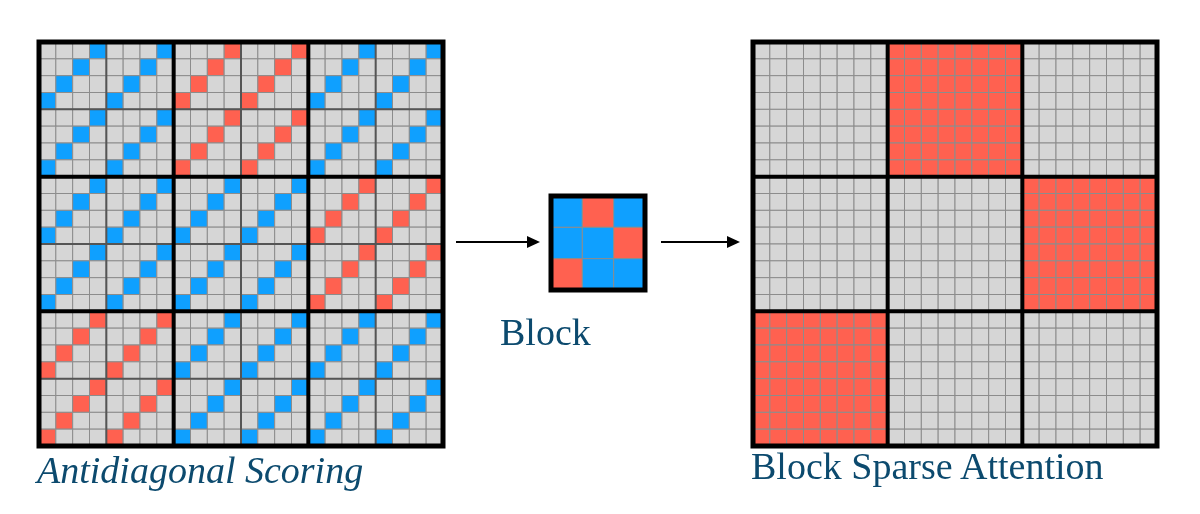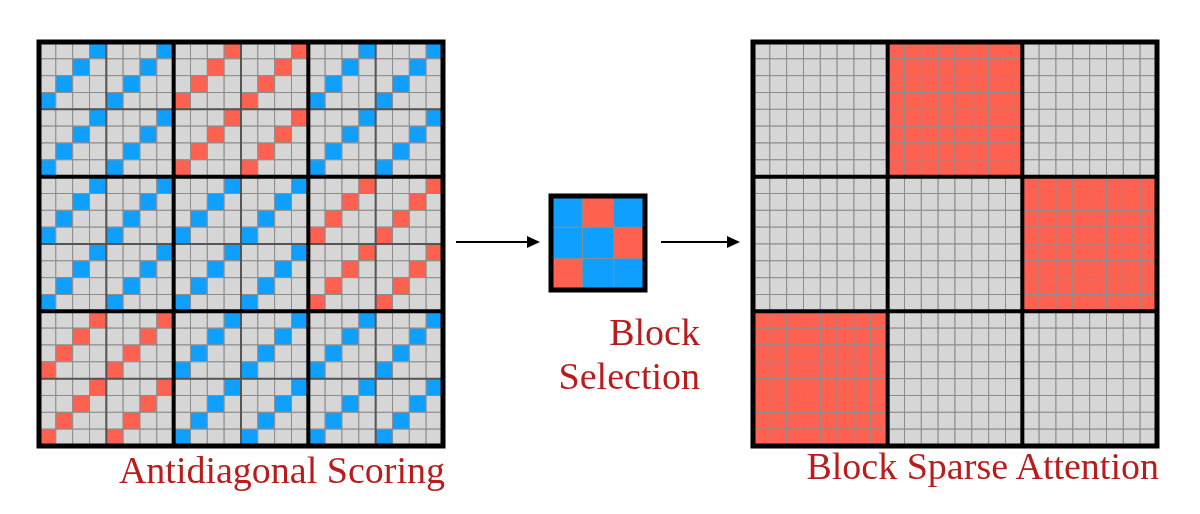--- a/index.html
+++ b/index.html
@@ -1,19 +1,19 @@
 <!DOCTYPE html>
 <html><head>
 <meta charset="utf-8">
 <style>
   html, body { margin: 0; padding: 0; background: #ffffff; }
   body { width: 1200px; height: 514px; position: relative; overflow: hidden; font-family: "Liberation Serif", serif; }
   #diagram { position: absolute; left: 0; top: 0; }
-  .caption { position: absolute; font-family: "Liberation Serif", serif; color: #b91c1c; text-align: right; white-space: nowrap; }
-  #cap-left { left: 37px; width: 408px; top: 448px; font-size: 38px; line-height: 44px; }
+  .caption { position: absolute; font-family: "Liberation Serif", serif; color: #0c4a6e; text-align: left; white-space: nowrap; }
+  #cap-left { left: 37px; width: 408px; top: 448px; font-size: 38px; line-height: 44px; font-style: italic; }
   #cap-right { left: 751px; width: 408px; top: 444px; font-size: 38px; line-height: 44px; }
   #cap-mid { left: 500px; width: 200px; top: 310px; font-size: 38px; line-height: 44px; }
 </style>
 </head>
 <body>
 
 <svg id="diagram" width="1200" height="514" xmlns="http://www.w3.org/2000/svg">
   <g id="left-matrix">
       <g>
         <rect x="39" y="42" width="16.833333333333332" height="16.833333333333332" fill="#D6D6D6" stroke="#8C8C8C" stroke-width="1"></rect>
@@ -1240,15 +1240,14 @@
   </g>
   <g id="arrow2">
     <line x1="661" y1="242" x2="730" y2="242" stroke="#000" stroke-width="2"></line>
     <polygon points="740,242 727,236 727,248" fill="#000"></polygon>
   </g>
 </svg>
 
 <div class="caption" id="cap-left">Antidiagonal Scoring</div>
 <div class="caption" id="cap-mid">
   <div>Block</div>
-  <div>Selection</div>
 </div>
 <div class="caption" id="cap-right">Block Sparse Attention</div>
 
 </body></html>

